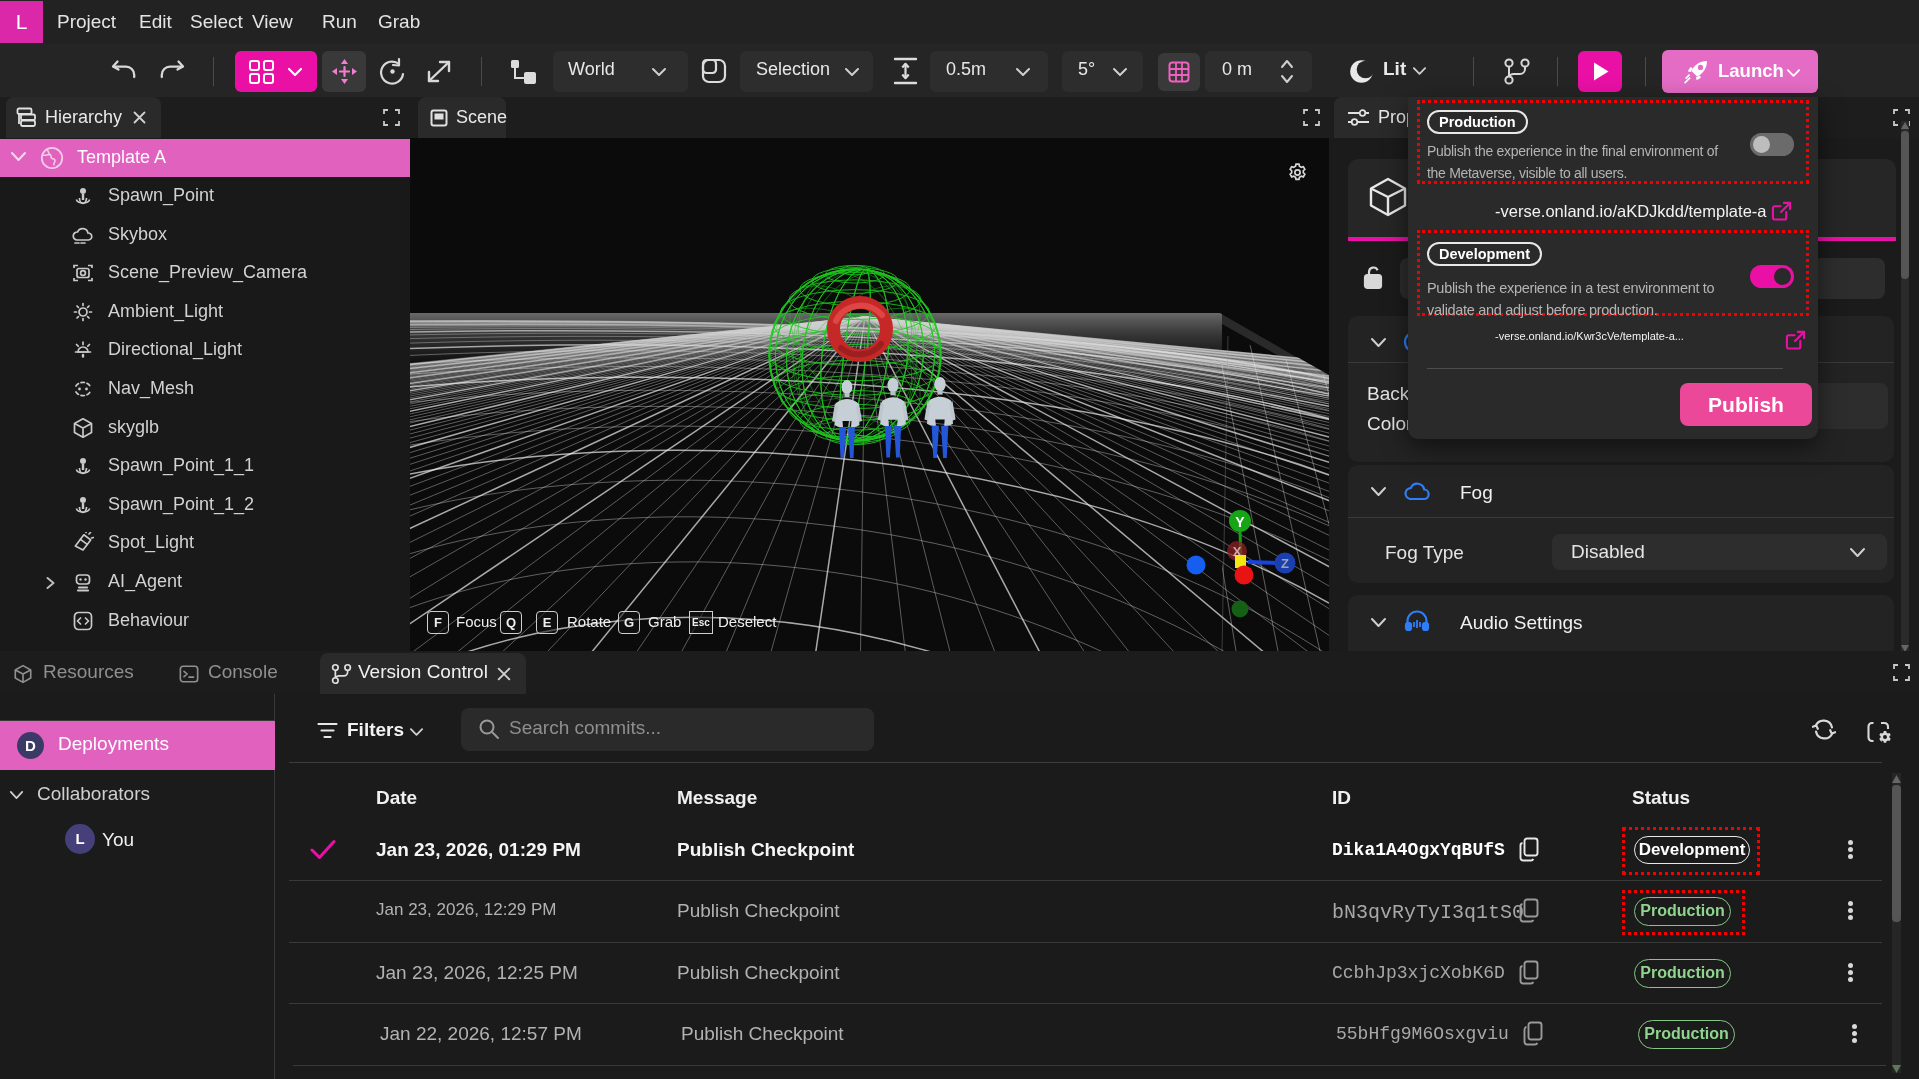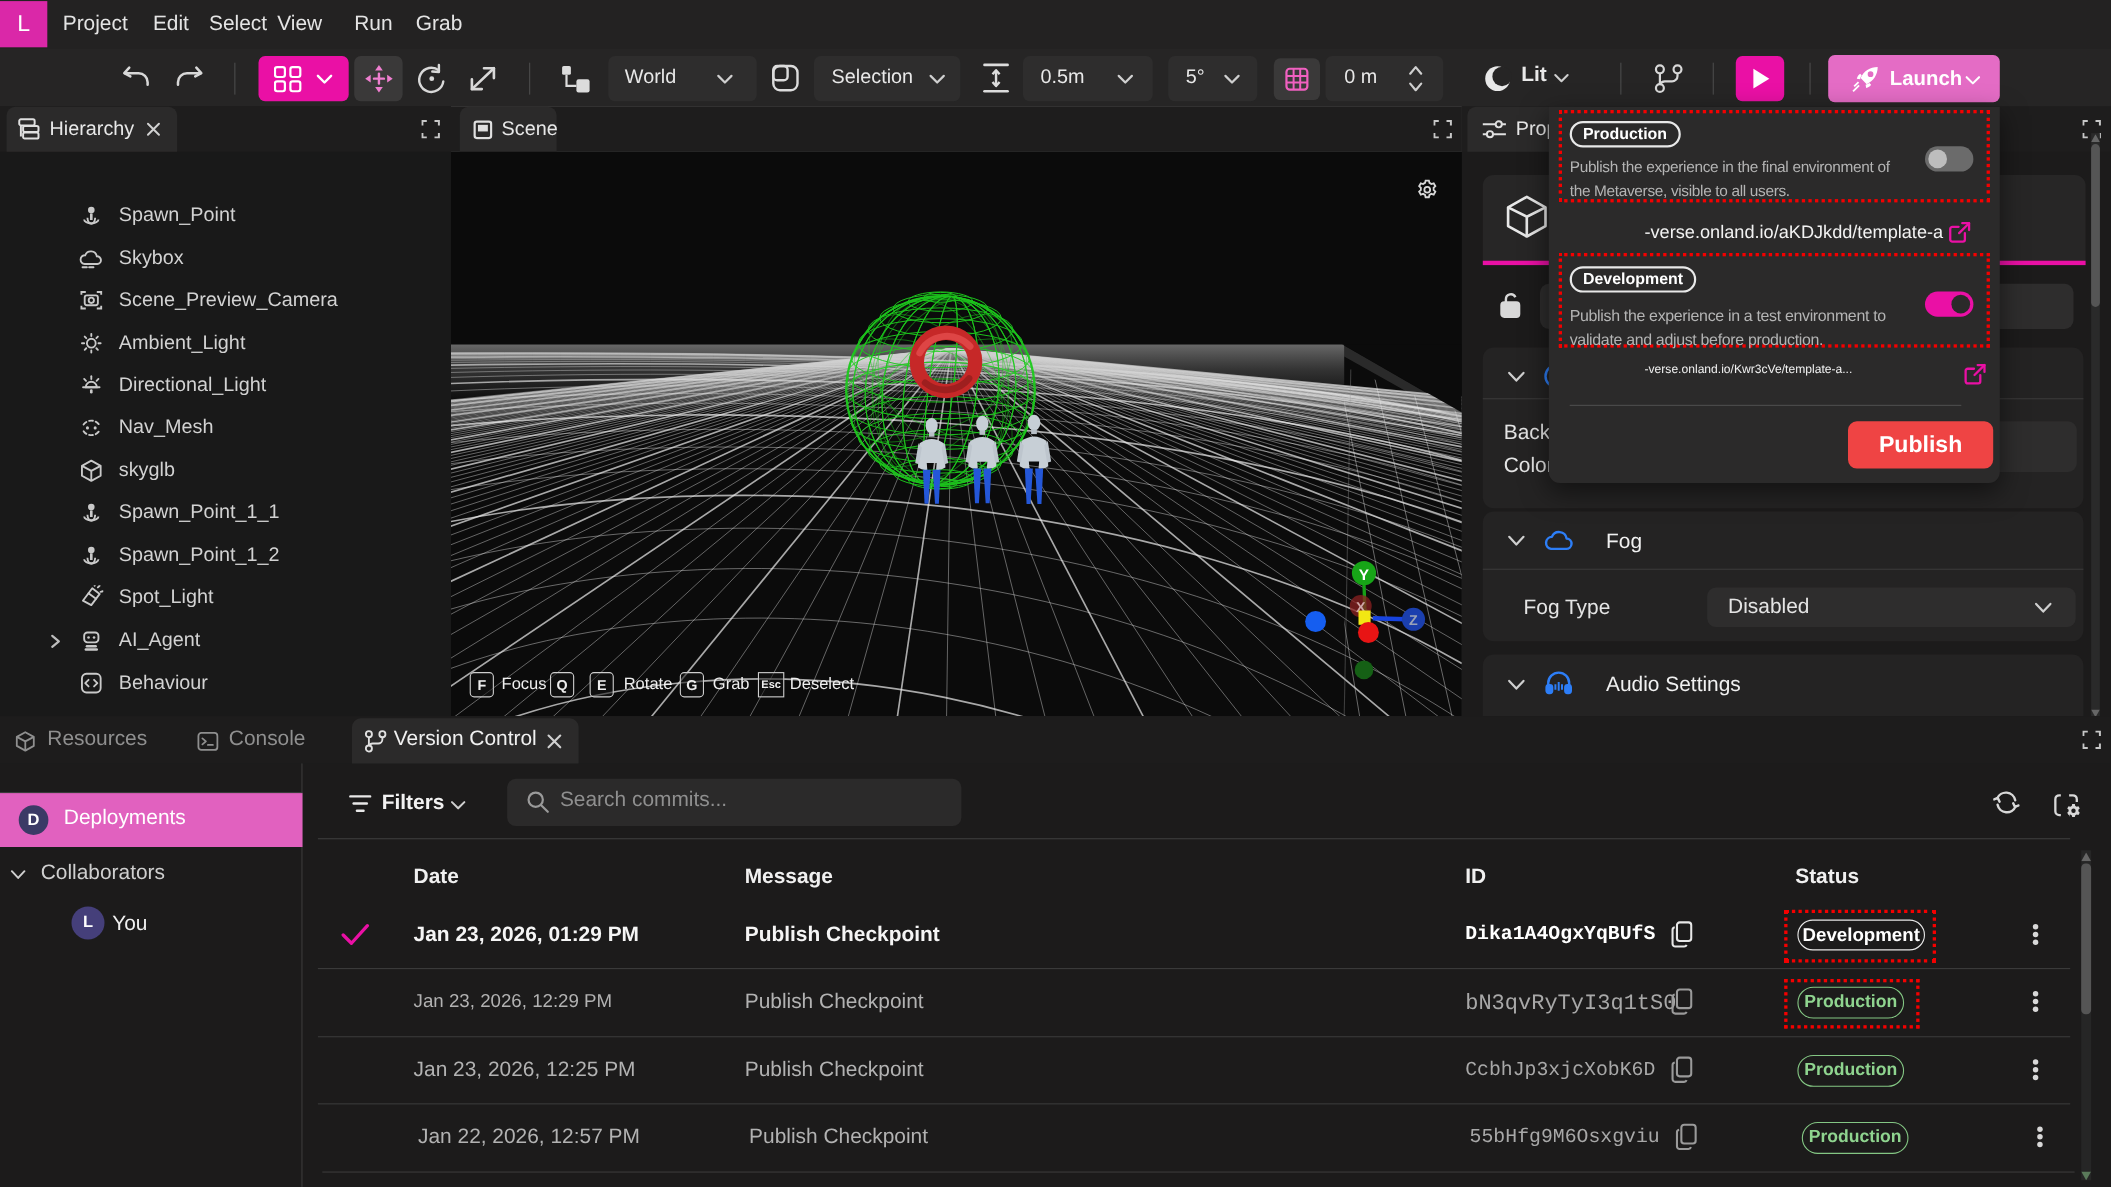--- a/index.html
+++ b/index.html
@@ -236,20 +236,31 @@
   </div>
   <svg class="abs" style="left:383px; top:12px;" width="17" height="17" viewBox="0 0 17 17">
     <g fill="none" stroke="#c8c8c8" stroke-width="1.8">
       <path d="M1 5 V1 H5"></path>
         <path d="M12 1 H16 V5"></path>
         <path d="M16 12 V16 H12"></path>
         <path d="M5 16 H1 V12"></path>
     </g>
   </svg>
 
+  <div class="hrow" style="top:42px; height:38px; background:#e161bf; color:#fdfdfd;">
+    <svg class="abs" style="left:10px; top:12px;" width="17" height="12" viewBox="0 0 17 12">
+      <path d="M2 2 L8.5 9 L15 2" fill="none" stroke="#f7d7ee" stroke-width="2" stroke-linecap="round" stroke-linejoin="round"></path>
+    </svg>
+    <svg class="abs" style="left:40px; top:7px;" width="24" height="24" viewBox="0 0 24 24">
+      <circle cx="12" cy="12" r="10.2" fill="none" stroke="#f3cce8" stroke-width="1.8"></circle>
+      <path d="M7 3.5 c2 2 1 4 3 5 s0 3 2 4 s3 0 3 2 s-2 3 -1 5" fill="none" stroke="#f3cce8" stroke-width="1.6"></path>
+      <path d="M2.5 9 c3 1 5 -1 7 0" fill="none" stroke="#f3cce8" stroke-width="1.6"></path>
+    </svg>
+    <span class="lbl" style="left:77px;">Template A</span>
+  </div>
   <div id="tree">
       <div class="hrow" style="top:80px;">
         <svg class="hico" viewBox="0 0 22 22">
           <g fill="none" stroke="#c9c9c9" stroke-width="1.7">
             <circle cx="11" cy="6" r="3" fill="#c9c9c9" stroke="none"></circle>
             <path d="M11 9 v6" stroke-width="2.4"></path>
             <path d="M4.5 14.5 a6.5 3.5 0 0 0 13 0"></path>
             <path d="M7.5 13 a3.5 5.5 0 0 0 7 0"></path>
           </g>
         </svg>
@@ -1023,14 +1034,14 @@
   </div>
   <span class="abs" style="left:87px; top:233px; color:#f2f2f2; font-size:11px;text-align:right;">-verse.onland.io/Kwr3cVe/template-a...</span>
   <svg class="abs" style="left:377px; top:233px;" width="21" height="20" viewBox="0 0 22 21">
     <g fill="none" stroke="#ea10a5" stroke-width="2.2" stroke-linecap="round" stroke-linejoin="round">
       <path d="M16 11.5 V17.5 a2 2 0 0 1 -2 2 H4 a2 2 0 0 1 -2-2 V7.5 a2 2 0 0 1 2-2 H10"></path>
       <path d="M13.5 2 H20 V8.5"></path>
         <path d="M20 2 L10.5 11.5"></path>
     </g>
   </svg>
   <div class="abs" style="left:19px; top:271px; width:356px; height:1px; background:#4d4d4d;"></div>
-  <div class="abs" style="left:272px; top:286px; width:132px; height:43px; background:#ef4444; border-radius:8px; color:#fff; font-weight:bold; font-size:21px; text-align:center; line-height:43px;">Publish</div>
+  <div class="abs" style="left:272px; top:286px; width:132px; height:43px; background:#ec4899; border-radius:8px; color:#fff; font-weight:bold; font-size:21px; text-align:center; line-height:43px;">Publish</div>
 </div>
 
 </body></html>

